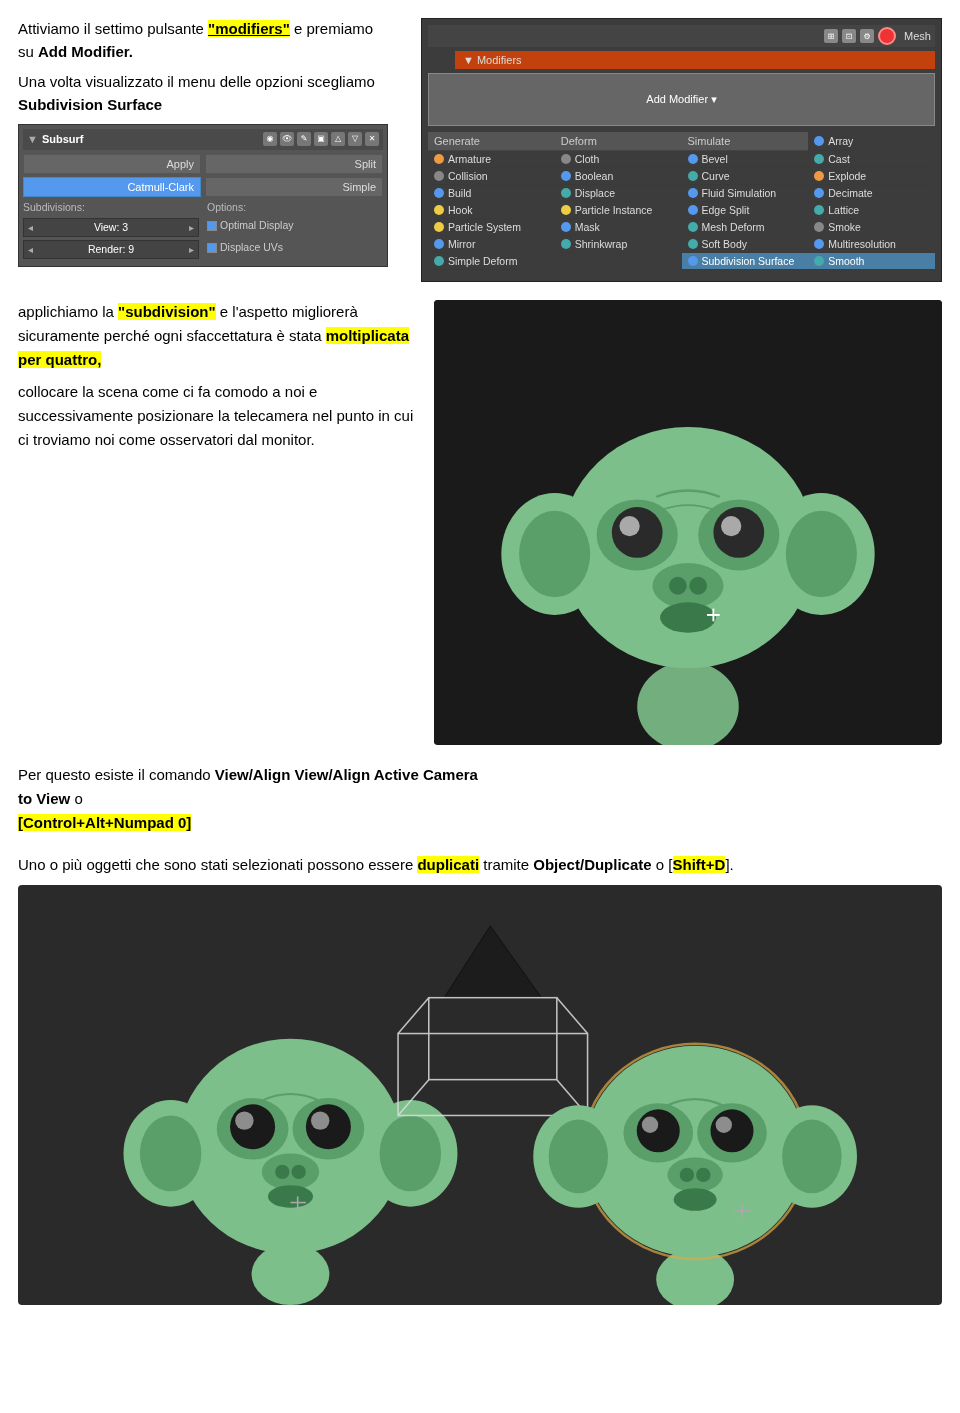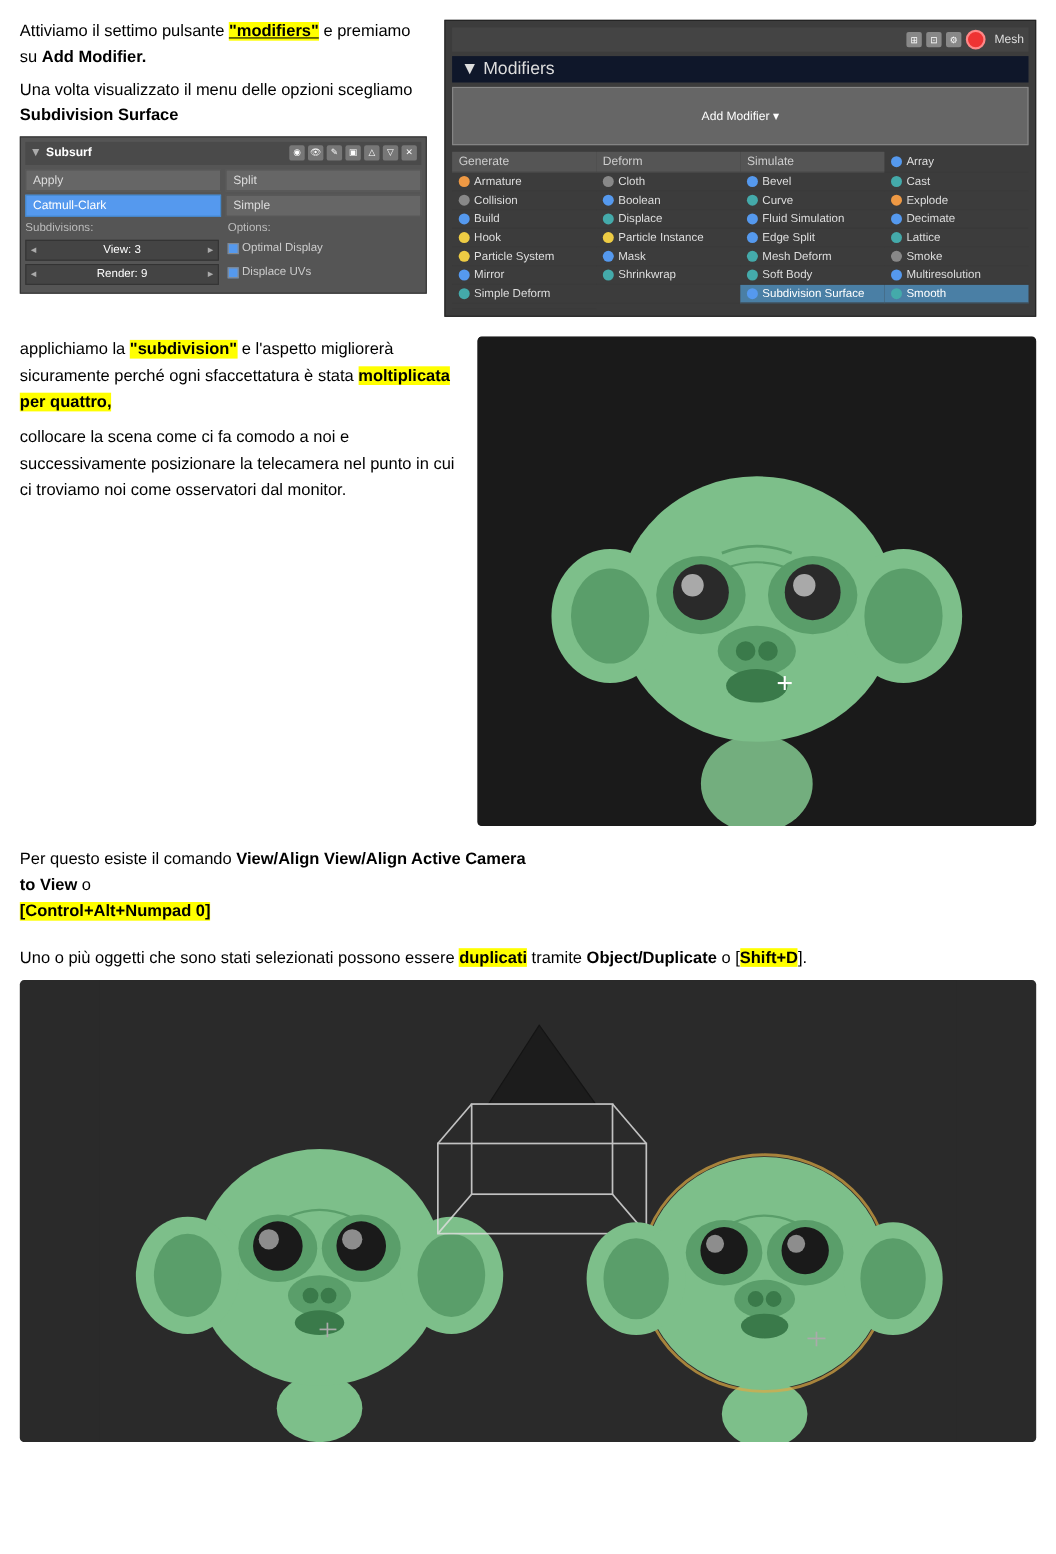--- a/index.html
+++ b/index.html
@@ -12,21 +12,21 @@
     }
 
     .page {
       width: 960px;
       padding: 18px 18px 0 18px;
     }
 
     
     .section1 {
       display: flex;
-      gap: 16px;
+      gap: 33px;
       margin-bottom: 18px;
     }
     .section1-text {
       flex: 0 0 370px;
       font-size: 15px;
       line-height: 1.5;
     }
     .section1-text p { margin-bottom: 8px; }
     .highlight-blue {
       background: yellow;
@@ -70,25 +70,26 @@
       display: flex; align-items: center; justify-content: center;
     }
     .blender-mesh-label {
       color: #ddd;
       font-size: 11px;
       margin-left: 4px;
     }
 
     
     .modifiers-label {
-      background: #0f172a;
+      background: #c2410c;
       padding: 3px 8px;
-      font-size: 16px;
+      font-size: 11px;
       color: #ddd;
       margin-bottom: 4px;
+      margin-left: 27px;
     }
 
     
     .add-modifier-btn {
       background: #666;
       border: 1px solid #888;
       color: #fff;
       font-size: 11px;
       padding: 19px 8px;
       width: 100%;
@@ -166,21 +167,21 @@
     .subsurf-row {
       display: flex;
       gap: 4px;
       margin-bottom: 3px;
     }
     .subsurf-btn {
       flex: 1;
       background: #666;
       border: 1px solid #555;
       color: #ddd;
-      text-align: left;
+      text-align: right;
       padding: 3px 6px;
       font-size: 11px;
       cursor: pointer;
     }
     .subsurf-btn.active {
       background: #5599ee;
       color: #fff;
       border-color: #4488cc;
     }
     .subsurf-stepper {

